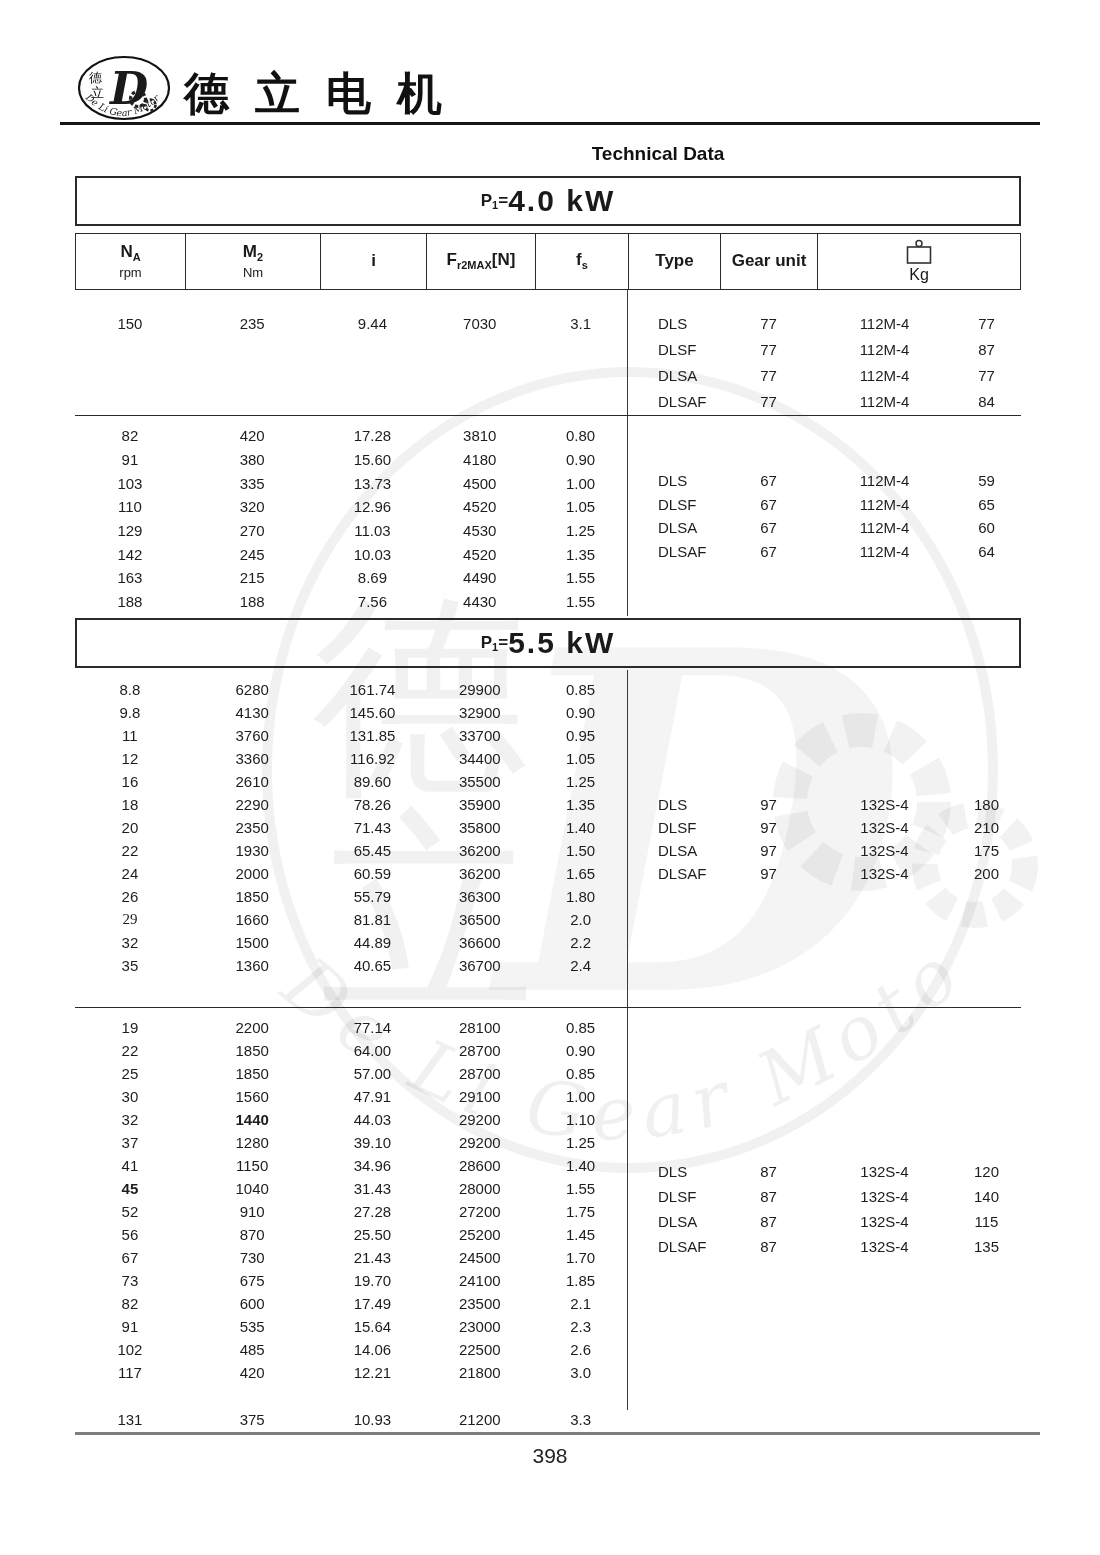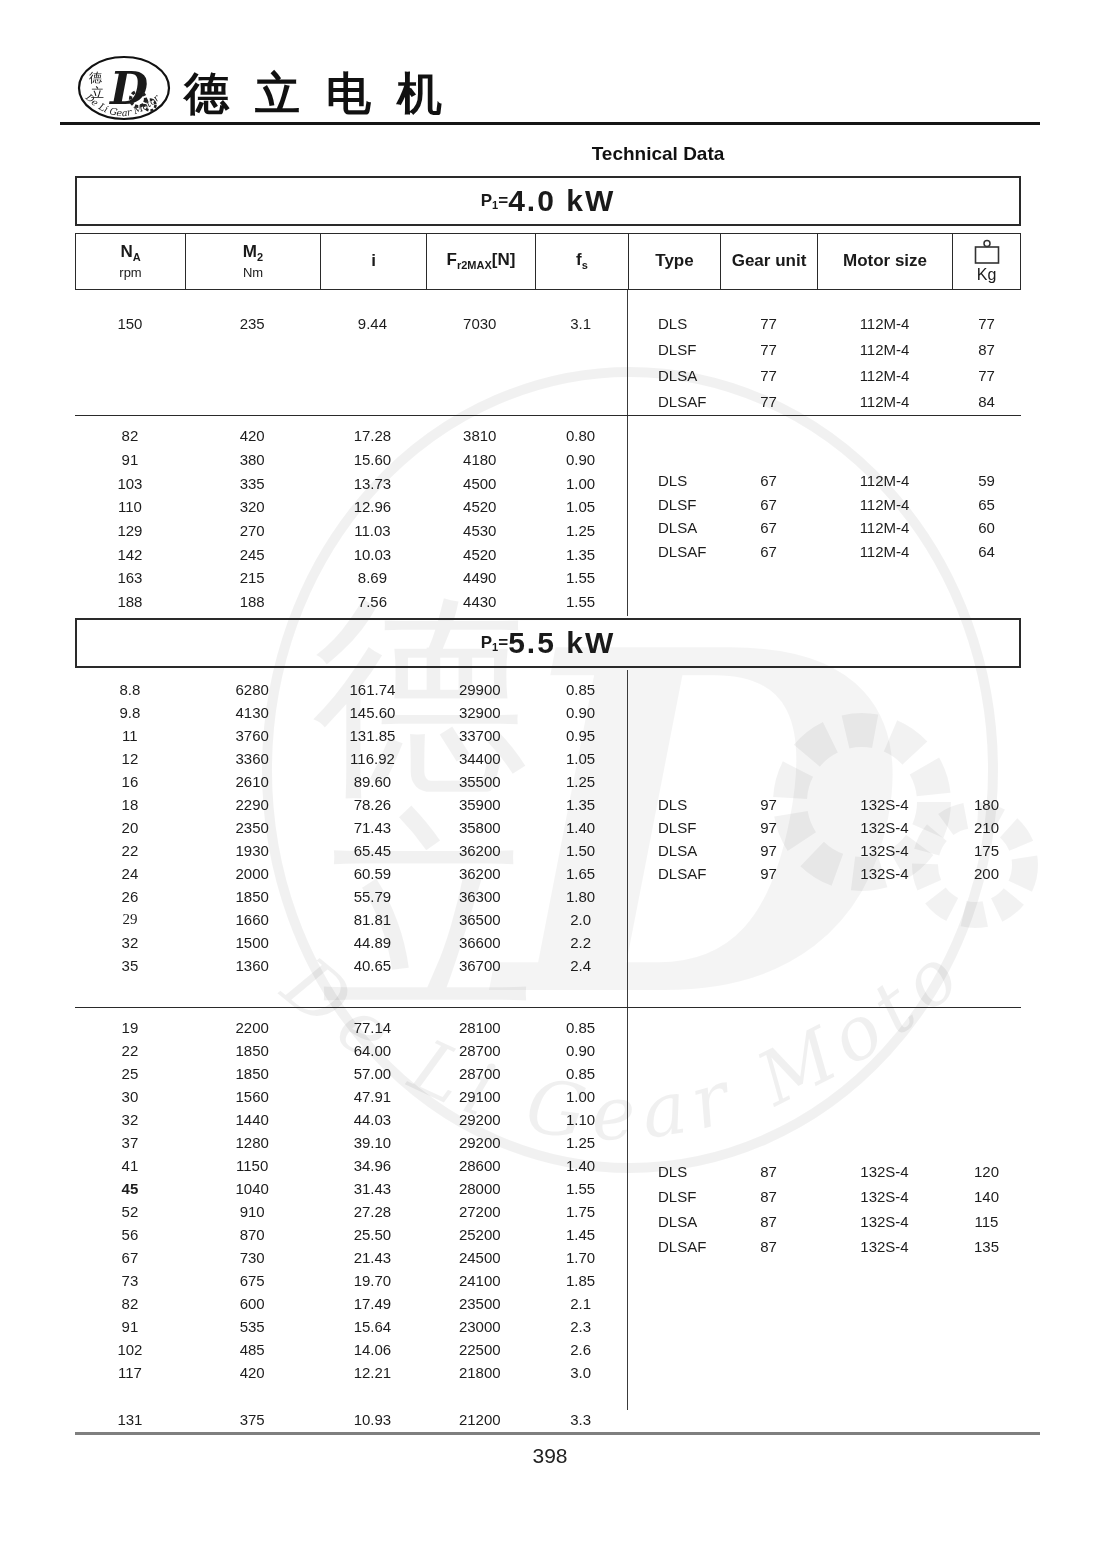--- a/index.html
+++ b/index.html
@@ -115,23 +115,20 @@
         </div>
         <div class="hcell" style="width: 93px;">
           <div class="hmain"><span>f</span><sub>s</sub></div>
         </div>
         <div class="hcell" style="width: 92px;">
           <div class="hmain">Type</div>
         </div>
         <div class="hcell" style="width: 97px;">
           <div class="hmain">Gear unit</div>
         </div>
-        <div class="hcell" style="width: 135px;">
-          <div class="hmain">Motor size</div>
-        </div>
         <div class="hcell" style="width: 69px;">
           <svg width="30" height="26">
             <circle cx="15" cy="4.5" r="3" fill="none" stroke="#333" stroke-width="1.5"></circle>
             <rect x="3.5" y="8" width="23" height="16" fill="none" stroke="#333" stroke-width="1.6"></rect>
           </svg>
           <div class="hkg">Kg</div>
         </div>
       </div>
       <div class="block hr" style="height: 126px;">
         <div class="bleft" style="padding-top: 20px;">
@@ -408,21 +405,21 @@
           </div>
           <div class="drow" style="height: 23px;">
             <div class="dcell" style="width: 110px;">30</div>
             <div class="dcell" style="width: 135px;">1560</div>
             <div class="dcell" style="width: 106px;">47.91</div>
             <div class="dcell" style="width: 109px;">29100</div>
             <div class="dcell" style="width: 93px;">1.00</div>
           </div>
           <div class="drow" style="height: 23px;">
             <div class="dcell" style="width: 110px;">32</div>
-            <div class="dcell" style="width: 135px;">1440</div>
+            <div class="dcell" style="width: 135px; font-weight: bold;">1440</div>
             <div class="dcell" style="width: 106px;">44.03</div>
             <div class="dcell" style="width: 109px;">29200</div>
             <div class="dcell" style="width: 93px;">1.10</div>
           </div>
           <div class="drow" style="height: 23px;">
             <div class="dcell" style="width: 110px;">37</div>
             <div class="dcell" style="width: 135px;">1280</div>
             <div class="dcell" style="width: 106px;">39.10</div>
             <div class="dcell" style="width: 109px;">29200</div>
             <div class="dcell" style="width: 93px;">1.25</div>

